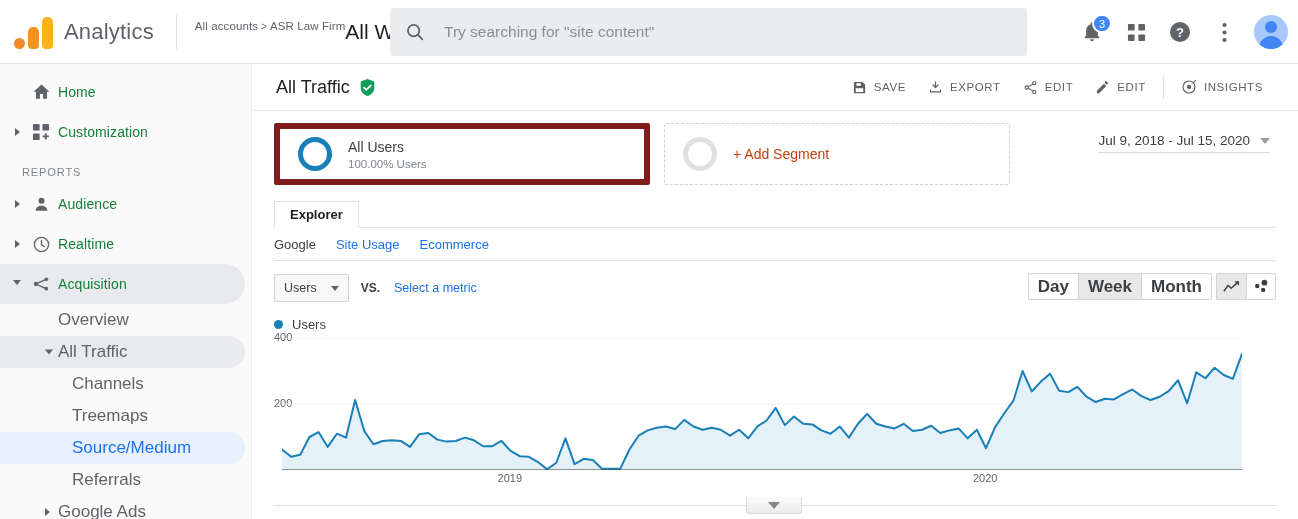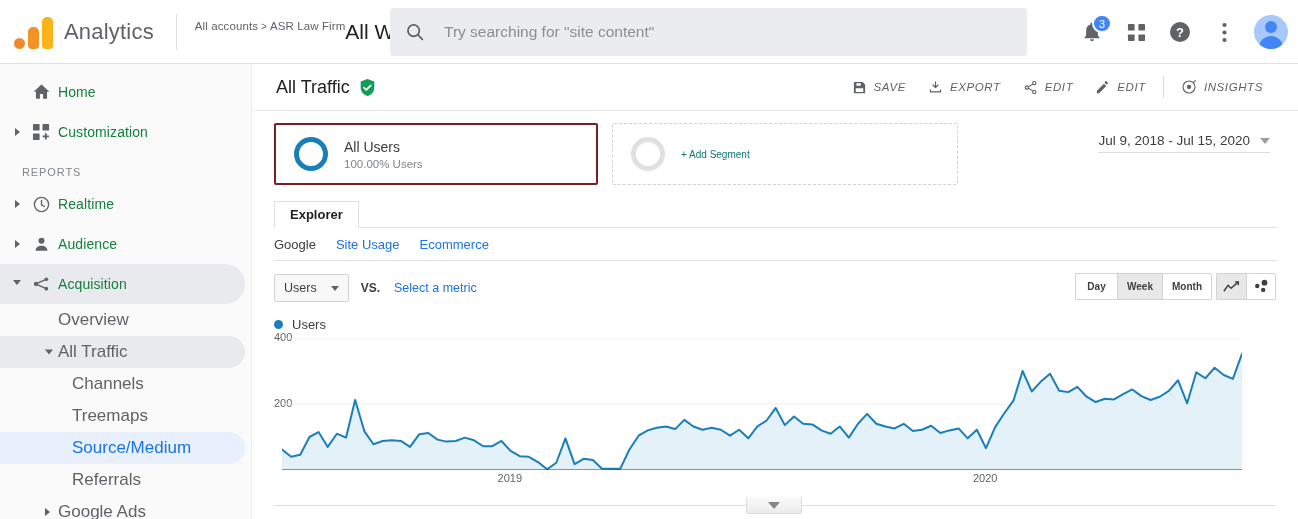--- a/index.html
+++ b/index.html
@@ -89,39 +89,39 @@
   .sub-row.active { background: #e8f0fe; color: #1a73e8; border-radius: 0 20px 20px 0; margin-right: 6px; }
   .sub-arrow { position: absolute; left: 45px; top: 50%; transform: translateY(-50%); }
   .sub-arrow i { display:block; width:0; height:0; border-left:4px solid transparent; border-right:4px solid transparent; border-top:5px solid #5f6368; }
   .sub-arrow.closed i { border-top:4px solid transparent; border-bottom:4px solid transparent; border-left:5px solid #5f6368; border-right:0; }
 
   
   .main { position: absolute; top: 64px; left: 252px; width: 1046px; height: 455px; background: #fff; overflow: hidden; }
   .page-head { display: flex; align-items: center; height: 46px; padding: 0 24px 0 24px; }
   .page-title { font-size: 18px; color: #202124; font-weight: 400; }
   .shield { width: 17px; height: 19px; margin-left: 9px; position: relative; }
-  .toolbar { margin-left: auto; display: flex; align-items: center; font-style: italic; }
+  .toolbar { margin-left: auto; display: flex; align-items: center; }
   .tb-btn {
     display: flex; align-items: center; height: 30px; padding: 0 11px; cursor: pointer;
     color: #5f6368; font-size: 11.5px; letter-spacing: .6px; font-weight: 500;
   }
   .tb-btn svg { margin-right: 7px; }
   .tb-sep { width: 1px; height: 22px; background: #dadce0; margin: 0 6px; }
 
   .seg-strip { border-top: 1px solid #e8e8e8; padding: 12px 22px 0 22px; display: flex; align-items: flex-start; position: relative; }
   .seg-card {
-    width: 324px; height: 62px; border: 2px solid #7f1d1d; background: #fff;
+    width: 376px; height: 62px; border: 6px solid #7f1d1d; background: #fff;
     display: flex; align-items: center; padding-left: 18px; border-radius: 2px; cursor: pointer;
   }
   .seg-card.add { border: 1px dashed #d0d0d0; margin-left: 14px; width: 346px; }
   .ring { width: 34px; height: 34px; border-radius: 50%; border: 5px solid #1a7fb8; margin-right: 16px; flex: 0 0 34px; }
   .ring.gray { border-color: #e0e0e0; }
   .seg-name { font-size: 14px; color: #3c4043; line-height: 17px; }
   .seg-sub { font-size: 11.5px; color: #80868b; margin-top: 2px; }
-  .add-lbl { font-size: 10px; color: #0f766e; }
+  .add-lbl { font-size: 14px; color: #c2410c; }
   .daterange {
     position: absolute; right: 28px; top: 22px; font-size: 13.5px; color: #3c4043;
     border-bottom: 1px solid #dadce0; padding-bottom: 4px; cursor: pointer; display: flex; align-items: center; margin-left: 32px;
   }
   .dr-caret { width:0;height:0;margin-left:10px; border-left:5px solid transparent;border-right:5px solid transparent;border-top:6px solid #9aa0a6; }
 
   .tabstrip { margin: 16px 22px 0 22px; position: relative; height: 27px; }
   .tab-explorer {
     display: inline-flex; align-items: center; height: 27px; padding: 0 15px;
     border: 1px solid #e0e0e0; border-bottom: 1px solid #fff; background: #fff;
@@ -137,21 +137,21 @@
   .metric-sel {
     height: 28px; border: 1px solid #d3d3d3; border-radius: 2px; background: #f8f8f8;
     display: flex; align-items: center; padding: 0 9px; font-size: 12.5px; color: #3c4043; cursor: pointer;
   }
   .ms-caret { width:0;height:0;margin-left:14px; border-left:4px solid transparent;border-right:4px solid transparent;border-top:5px solid #5f6368; }
   .vs-lbl { font-size: 12px; color: #3c4043; margin: 0 14px 0 12px; font-weight: 700; }
   .sel-metric { font-size: 12.5px; color: #1a73e8; cursor: pointer; }
   .gran { position: absolute; right: 64px; top: 0; display: flex; }
   .gran .g {
     height: 27px; min-width: 42px; border: 1px solid #d3d3d3; background: #fff;
-    display: flex; align-items: center; justify-content: center; font-size: 10px;
+    display: flex; align-items: center; justify-content: center; font-size: 17px;
     color: #3c4043; font-weight: 700; cursor: pointer; border-right: 0; padding: 0 9px;
   }
   .gran .g:first-child { border-radius: 2px 0 0 2px; }
   .gran .g:last-child { border-right: 1px solid #d3d3d3; border-radius: 0 2px 2px 0; }
   .gran .g.on { background: #e8e8e8; }
   .charttype { position: absolute; right: 0; top: 0; display: flex; }
   .charttype .ct {
     width: 30px; height: 27px; border: 1px solid #d3d3d3; background: #fff;
     display: flex; align-items: center; justify-content: center; cursor: pointer; border-right: 0;
   }
@@ -268,38 +268,38 @@
     </div>
 
     <div class="section-hdr">REPORTS</div>
 
     <div class="nav-row">
       <div class="arrow">
           <i></i>
         </div>
       <div class="nav-ico">
         <svg width="19" height="19" viewBox="0 0 24 24">
+          <circle cx="12" cy="7.4" r="3.8" fill="#5f6368"></circle>
+          <path d="M4.6 20c0-4 3.3-6.3 7.4-6.3s7.4 2.3 7.4 6.3z" fill="#5f6368"></path>
+        </svg>
+      </div>
+      <div class="nav-lbl">Audience</div>
+    </div>
+
+    <div class="nav-row">
+      <div class="arrow">
+          <i></i>
+        </div>
+      <div class="nav-ico">
+        <svg width="19" height="19" viewBox="0 0 24 24">
           <circle cx="12" cy="12" r="9" fill="none" stroke="#5f6368" stroke-width="1.7"></circle>
           <path d="M12 7v5.4l3.6 2.1" fill="none" stroke="#5f6368" stroke-width="1.7" stroke-linecap="round"></path>
         </svg>
       </div>
       <div class="nav-lbl">Realtime</div>
-    </div>
-
-    <div class="nav-row">
-      <div class="arrow">
-          <i></i>
-        </div>
-      <div class="nav-ico">
-        <svg width="19" height="19" viewBox="0 0 24 24">
-          <circle cx="12" cy="7.4" r="3.8" fill="#5f6368"></circle>
-          <path d="M4.6 20c0-4 3.3-6.3 7.4-6.3s7.4 2.3 7.4 6.3z" fill="#5f6368"></path>
-        </svg>
-      </div>
-      <div class="nav-lbl">Audience</div>
     </div>
 
     <div class="nav-row sel">
       <div class="arrow open">
           <i></i>
         </div>
       <div class="nav-ico">
         <svg width="20" height="20" viewBox="0 0 24 24">
           <circle cx="6" cy="12" r="2.6" fill="#5f6368"></circle>
           <circle cx="18.4" cy="6.4" r="2.2" fill="#5f6368"></circle>

